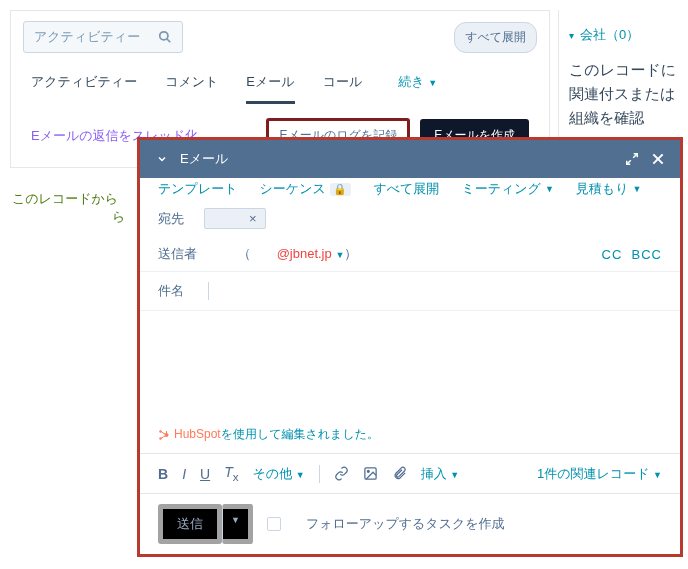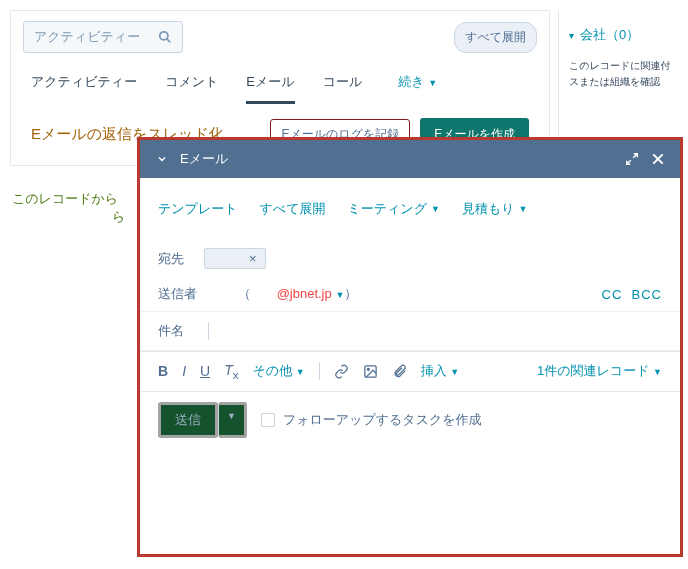--- a/index.html
+++ b/index.html
@@ -10,33 +10,33 @@
 .search-box { display: flex; align-items: center; border: 1px solid #cbd6e2; border-radius: 3px; padding: 6px 10px; background: #f5f8fa; width: 160px; }
 .search-box span { color: #7c98b6; }
 .search-icon { color: #00a4bd; margin-left: auto; }
 .flex-spacer { flex: 1; }
 .btn-sm { border: 1px solid #cbd6e2; background: #eaf0f6; color: #506e91; padding: 6px 10px; border-radius: 12px; font-size: 12px; cursor: pointer; }
 .tabs { display: flex; gap: 28px; padding: 10px 20px 0; }
 .tab { color: #33475b; padding-bottom: 10px; cursor: pointer; font-size: 13px; }
 .tab.active { border-bottom: 3px solid #33475b; font-weight: 500; }
 .tab.link { color: #0091ae; margin-left: 8px; }
 .sub-row { display: flex; gap: 10px; padding: 14px 20px; align-items: center; }
-.sub-link { color: #a16207; font-size: 15px; }
-.btn-outline { border: 1px solid #7f1d1d; background: #fff; color: #506e91; padding: 6px 10px; border-radius: 3px; font-size: 12px; }
-.btn-primary-dark { background: #0f766e; color: #fff; padding: 8px 14px; border-radius: 3px; font-size: 12px; border: none; }
+.sub-link { color: #8b5cf6; font-size: 13px; }
+.btn-outline { border: 3px solid #7f1d1d; background: #fff; color: #506e91; padding: 6px 10px; border-radius: 3px; font-size: 12px; }
+.btn-primary-dark { background: #0f172a; color: #fff; padding: 8px 14px; border-radius: 3px; font-size: 12px; border: none; }
 .bg-right { position: absolute; right: 0; top: 10px; width: 130px; border-left: 1px solid #e5e8eb; padding: 16px 10px; background: #fff; height: 520px; }
 .right-header { color: #0091ae; font-weight: 500; display: flex; align-items: center; gap: 6px; }
-.right-text { margin-top: 14px; color: #33475b; line-height: 1.6; font-size: 10px; }
+.right-text { margin-top: 14px; color: #33475b; line-height: 1.6; font-size: 15px; }
 .bg-note { position: absolute; left: 12px; top: 190px; color: #4d7c0f; font-size: 13px; }
 
 .email-modal { position: absolute; left: 137px; top: 137px; width: 546px; height: 420px; border: 3px solid #b83a2f; background: #fff; display: flex; flex-direction: column; box-shadow: 0 0 0 rgba(0,0,0,0); }
 .modal-titlebar { background: #516f90; color: #fff; padding: 10px 14px; display: flex; align-items: center; gap: 10px; }
 .modal-titlebar .title { font-weight: 500; flex: 1; }
 .titlebar-icon { width: 16px; height: 16px; cursor: pointer; display: inline-flex; align-items: center; justify-content: center; }
-.toolbar-links { display: flex; gap: 22px; padding: 22px 18px; color: #0091ae; font-weight: 500; font-size: 13px; }
+.toolbar-links { display: flex; gap: 22px; padding: 2px 18px; color: #0091ae; font-weight: 500; font-size: 13px; }
 .toolbar-links .item { cursor: pointer; display: flex; align-items: center; gap: 4px; }
 .lock-badge { background: #eaf0f6; color: #7c98b6; border-radius: 3px; padding: 0 4px; font-size: 11px; }
 .dd-caret { font-size: 9px; color: #0091ae; }
 .field-row { display: flex; align-items: center; padding: 8px 18px; gap: 6px; font-size: 13px; }
 .field-label { color: #506e91; min-width: 40px; }
 .chip { background: #eaf0f6; border: 1px solid #cbd6e2; border-radius: 2px; padding: 2px 8px; display: flex; align-items: center; gap: 6px; color: #99acc2; }
 .chip .x { color: #506e91; cursor: pointer; }
 .sender-email { color: #506e91; }
 .sender-domain { color: #ef4444; }
 .ccbcc { margin-left: auto; color: #0091ae; font-weight: 500; letter-spacing: 1px; }
@@ -47,21 +47,21 @@
 .hs-branding .txt { color: #0091ae; }
 .format-bar { border-top: 1px solid #e5e8eb; padding: 10px 18px; display: flex; align-items: center; gap: 14px; color: #506e91; }
 .fmt-btn { cursor: pointer; font-size: 14px; color: #506e91; }
 .fmt-bold { font-weight: 700; }
 .fmt-italic { font-style: italic; }
 .fmt-underline { text-decoration: underline; }
 .fmt-link { color: #0091ae; font-size: 13px; }
 .divider-v { width: 1px; height: 18px; background: #cbd6e2; }
 .assoc { margin-left: auto; color: #0091ae; font-size: 13px; }
 .footer-bar { border-top: 1px solid #e5e8eb; padding: 10px 18px; display: flex; align-items: center; gap: 14px; }
-.send-btn { background: #14532d; border: 3px solid #a3a3a3; color: #99acc2; padding: 6px 14px; border-radius: 3px; font-size: 13px; display: flex; }
+.send-btn { background: #000000; border: 5px solid #a3a3a3; color: #99acc2; padding: 6px 14px; border-radius: 3px; font-size: 13px; display: flex; }
 .send-split { border-left: 1px solid #cbd6e2; padding: 6px 8px; margin-left: 0; }
 .checkbox { width: 14px; height: 14px; border: 1px solid #cbd6e2; border-radius: 2px; display: inline-block; }
 svg { display: block; }
 </style>
 </head>
 <body>
 
 <div class="bg-page">
   <div class="bg-left">
     <div class="bg-header">
@@ -124,20 +124,24 @@
       <span class="titlebar-icon">
         <svg width="16" height="16" viewBox="0 0 24 24" fill="none" stroke="currentColor" stroke-width="3">
             <line x1="5" y1="5" x2="19" y2="19"></line>
             <line x1="19" y1="5" x2="5" y2="19"></line>
           </svg>
       </span>
     </div>
 
     <div class="toolbar-links">
       <div class="item">テンプレート</div>
+      <div class="item">
+        <span>シーケンス</span>
+        <span class="lock-badge">🔒</span>
+      </div>
       <div class="item">すべて展開</div>
       <div class="item">
         <span>ミーティング</span>
         <span class="dd-caret">▼</span>
       </div>
       <div class="item">
         <span>見積もり</span>
         <span class="dd-caret">▼</span>
       </div>
     </div>
@@ -159,20 +163,35 @@
       <span class="ccbcc">
         <span>CC</span>&nbsp;&nbsp;<span>BCC</span>
       </span>
     </div>
 
     <div class="subject-row">
       <span class="field-label">件名</span>
       <input class="subject-input" style="">
     </div>
 
+    <div class="body-area">
+      <div class="hs-branding">
+        <span style="color:#ff7a59">
+          <svg width="12" height="12" viewBox="0 0 24 24" fill="currentColor">
+              <circle cx="17" cy="12" r="4"></circle>
+              <circle cx="5" cy="5" r="2.5"></circle>
+              <circle cx="5" cy="19" r="2.5"></circle>
+              <line x1="7" y1="6" x2="14" y2="10" stroke="currentColor" stroke-width="2"></line>
+              <line x1="7" y1="18" x2="14" y2="14" stroke="currentColor" stroke-width="2"></line>
+              <line x1="17" y1="4" x2="17" y2="9" stroke="currentColor" stroke-width="2"></line>
+            </svg>
+        </span>
+        <span class="txt"><span style="color:#ff7a59">HubSpot</span><span>を使用して編集されました。</span></span>
+      </div>
+    </div>
 
     <div class="format-bar">
       <span class="fmt-btn fmt-bold">B</span>
       <span class="fmt-btn fmt-italic">I</span>
       <span class="fmt-btn fmt-underline">U</span>
       <span class="fmt-btn"><i>T</i><sub>x</sub></span>
       <span class="fmt-link"><span>その他</span> <span class="dd-caret">▼</span></span>
       <span class="divider-v"></span>
       <span class="fmt-btn">
         <svg width="15" height="15" viewBox="0 0 24 24" fill="none" stroke="currentColor" stroke-width="2">
@@ -196,19 +215,19 @@
       <span class="assoc"><span>1件の関連レコード</span> <span class="dd-caret">▼</span></span>
     </div>
 
     <div class="footer-bar">
       <div style="display:flex">
         <button class="send-btn">送信</button>
         <button class="send-btn send-split">
             <span class="dd-caret" style="color:#99acc2">▼</span>
           </button>
       </div>
-      <label style="display:flex;align-items:center;gap:8px;color:#506e91">
+      <label style="display:flex;align-items:center;gap:25px;color:#506e91">
         <span class="checkbox"></span>
         <span>フォローアップするタスクを作成</span>
       </label>
     </div>
   </div>
 </div>
 
 </body></html>

